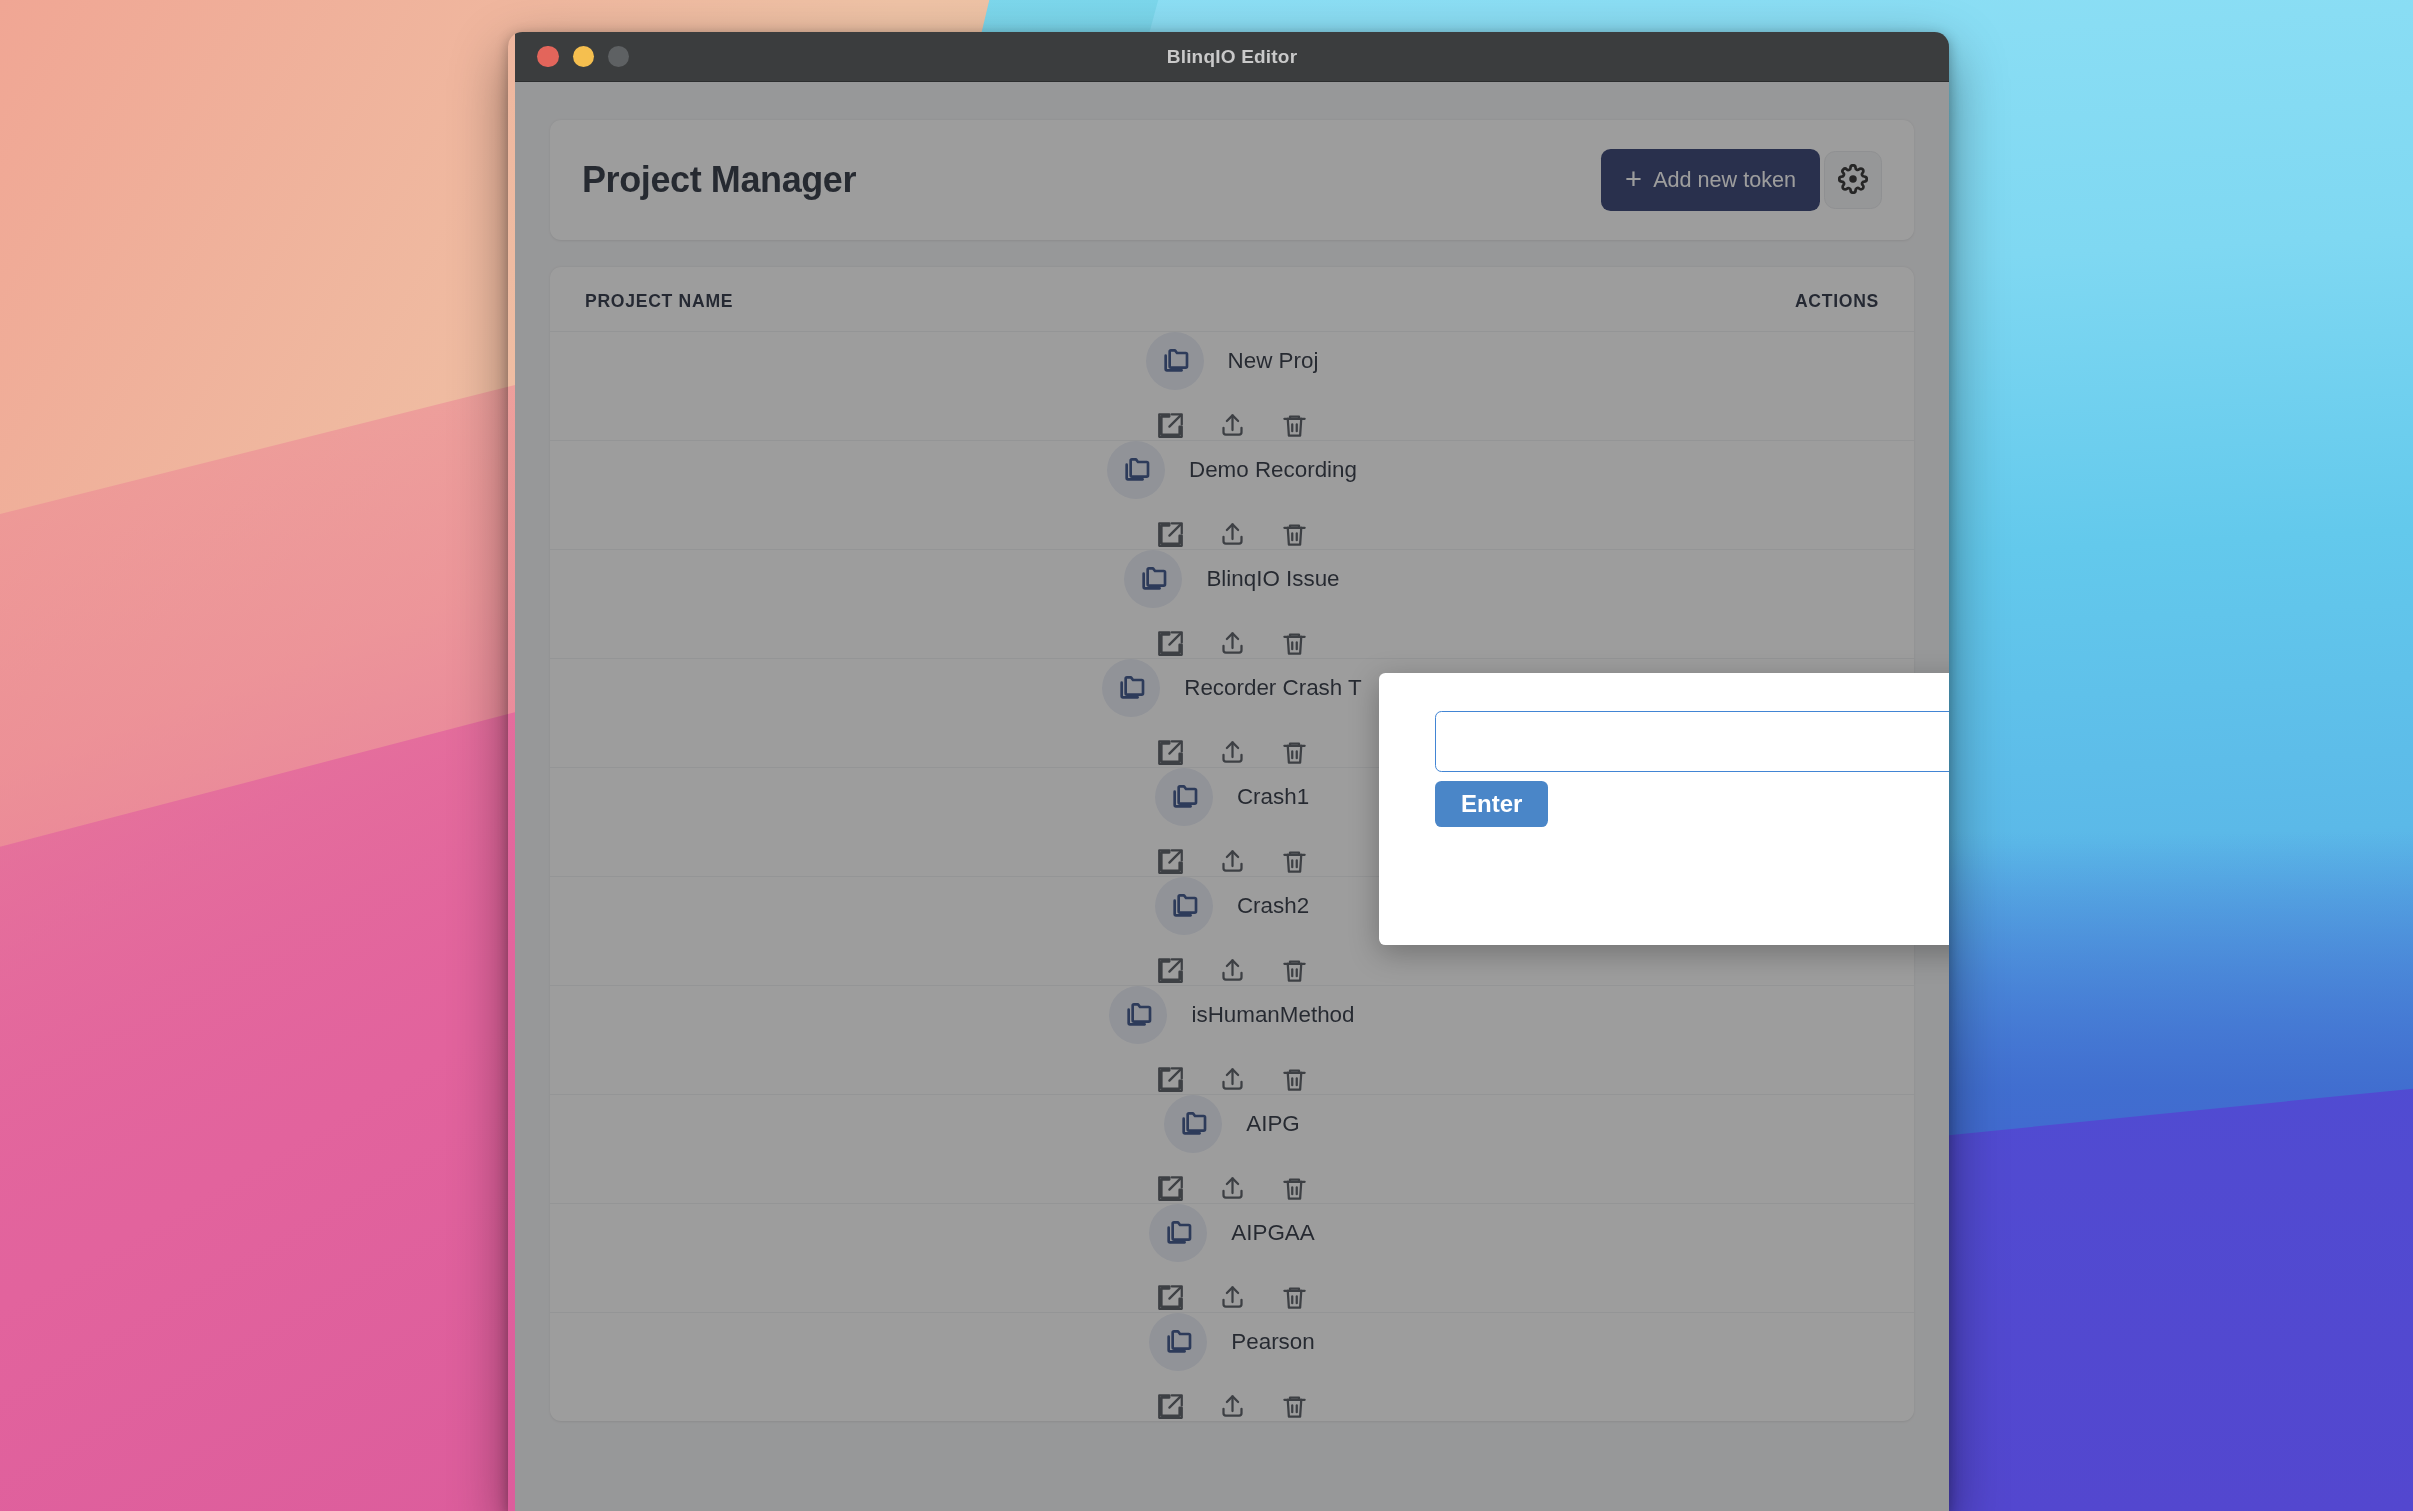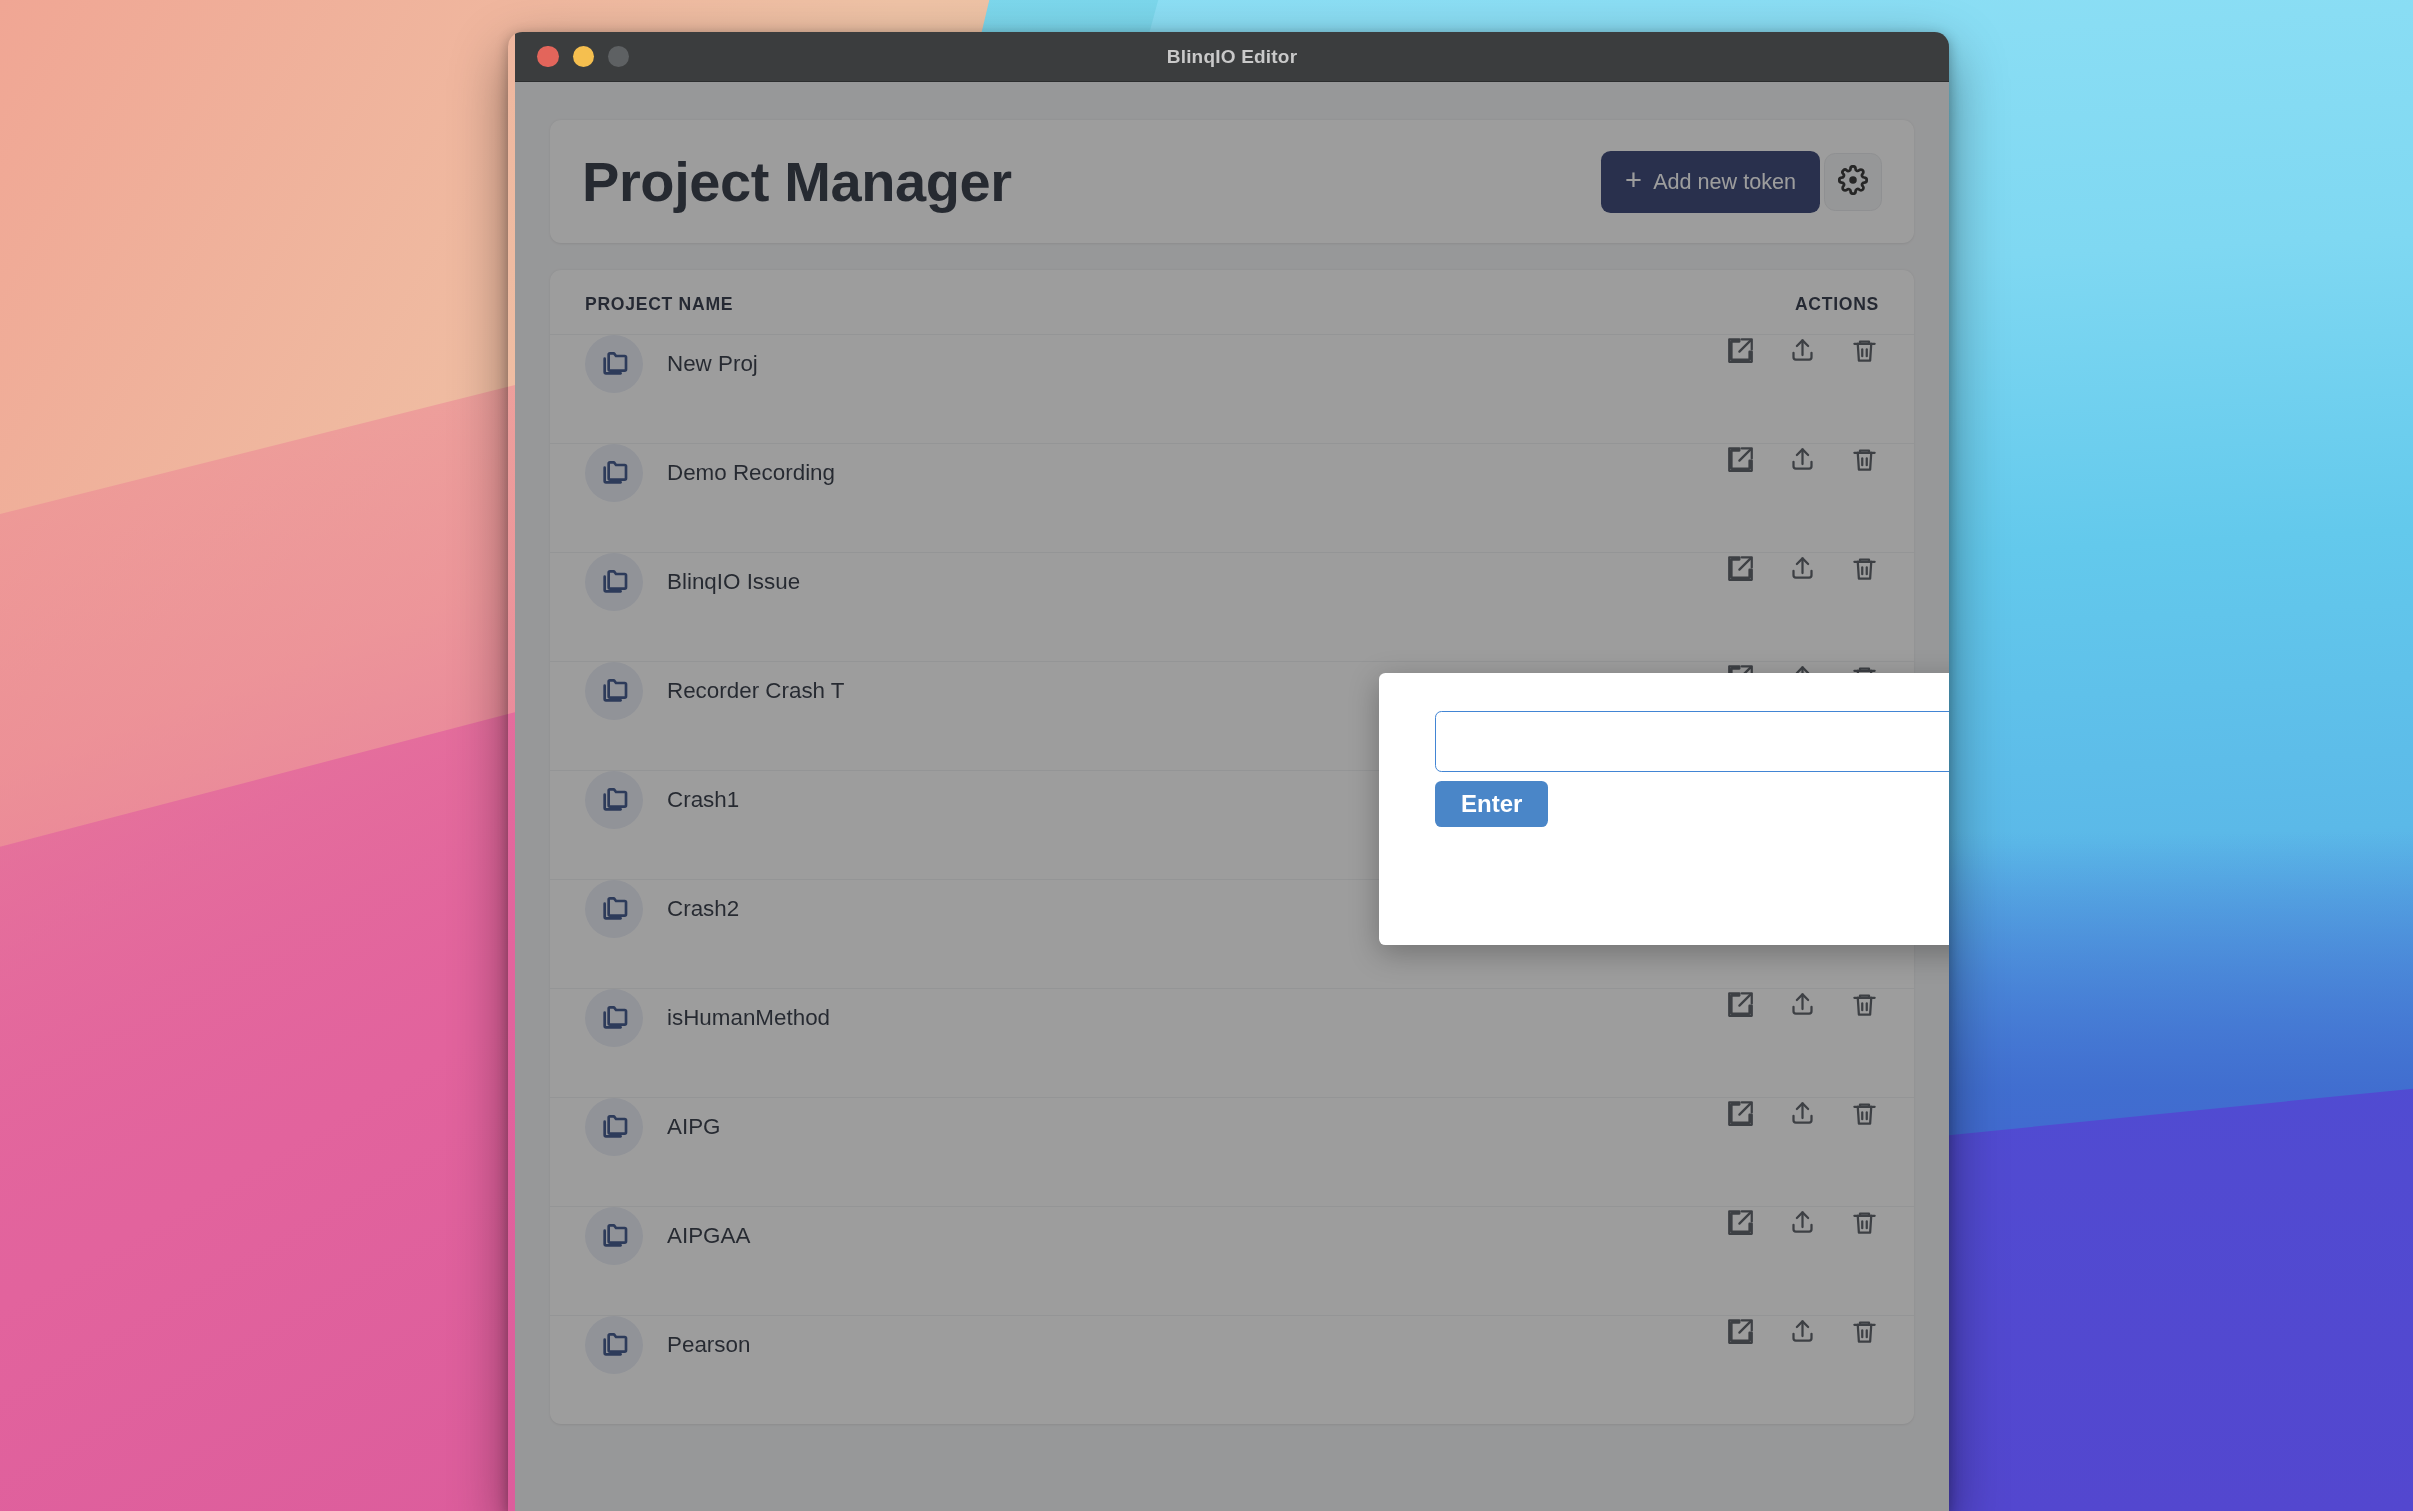--- a/index.html
+++ b/index.html
@@ -122,21 +122,21 @@
     background: #ffffff;
     border-radius: 11.2px;
     padding: 29px 32px;
     display: flex;
     align-items: center;
     justify-content: space-between;
     box-shadow: 0 0.8px 2.4px rgba(0,0,0,.10);
     margin-bottom: 27px;
   }
   #page-title {
-    font-size: 56px;
+    font-size: 36px;
     font-weight: bold;
     color: #111827;
     letter-spacing: -0.4px;
   }
   #header-actions { display: flex; align-items: center; gap: 4px; }
 
   #add-token-button {
     background: #17255f;
     color: #ffffff;
     border: none;
@@ -173,25 +173,26 @@
     align-items: center;
     justify-content: space-between;
     padding: 24px 35px 19px 35px;
     font-size: 17.6px;
     font-weight: bold;
     color: #0f172a;
     letter-spacing: 0.7px;
   }
   .project-row {
     display: flex;
-    align-items: flex-start;
+    align-items: center;
     justify-content: space-between;
     padding: 0 35px;
     height: 109px;
     border-top: 0.8px solid #edeef0;
+    flex-direction: column;
   }
   .row-left { display: flex; align-items: center; gap: 24px; }
   .folder-badge {
     width: 58px; height: 58px;
     border-radius: 50%;
     background: #e6eaf5;
     display: flex; align-items: center; justify-content: center;
     flex: 0 0 auto;
   }
   .project-name { font-size: 22.4px; color: #111827; }

